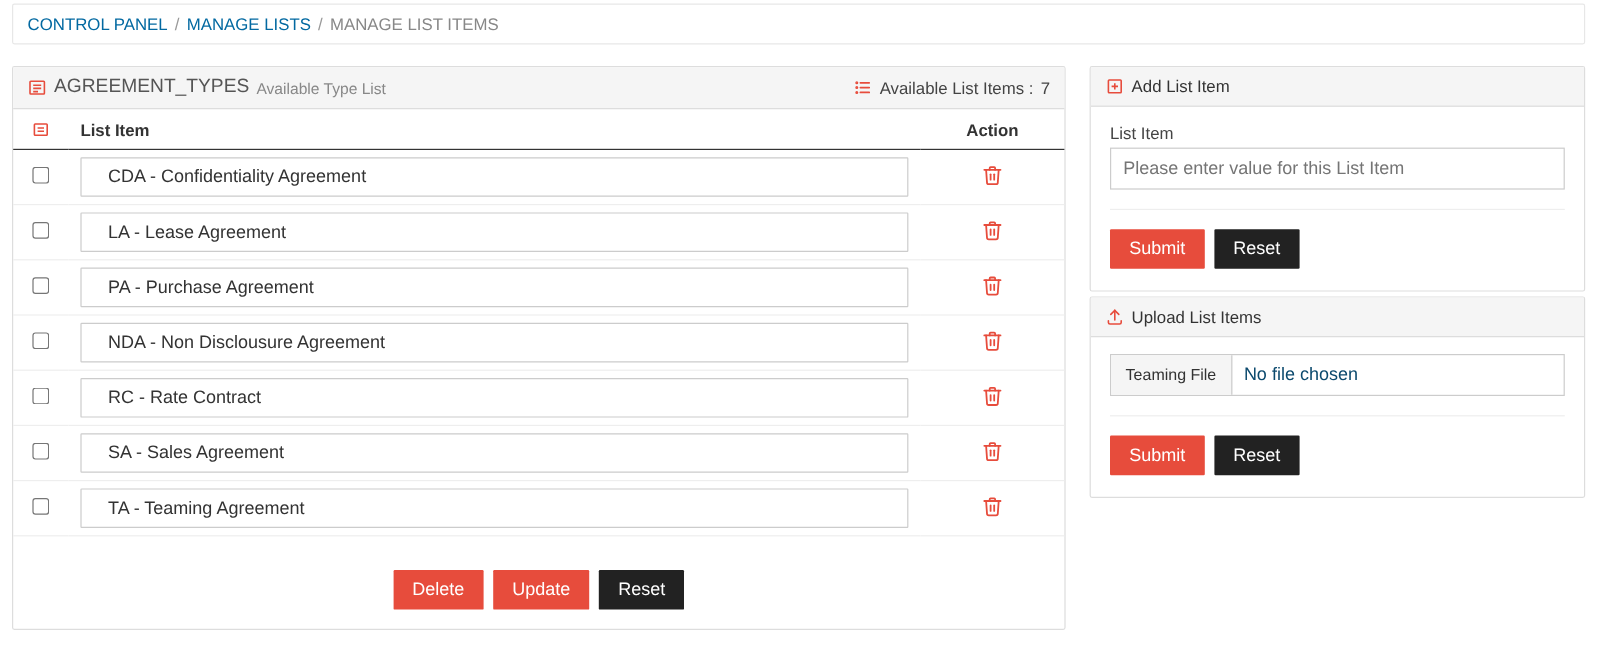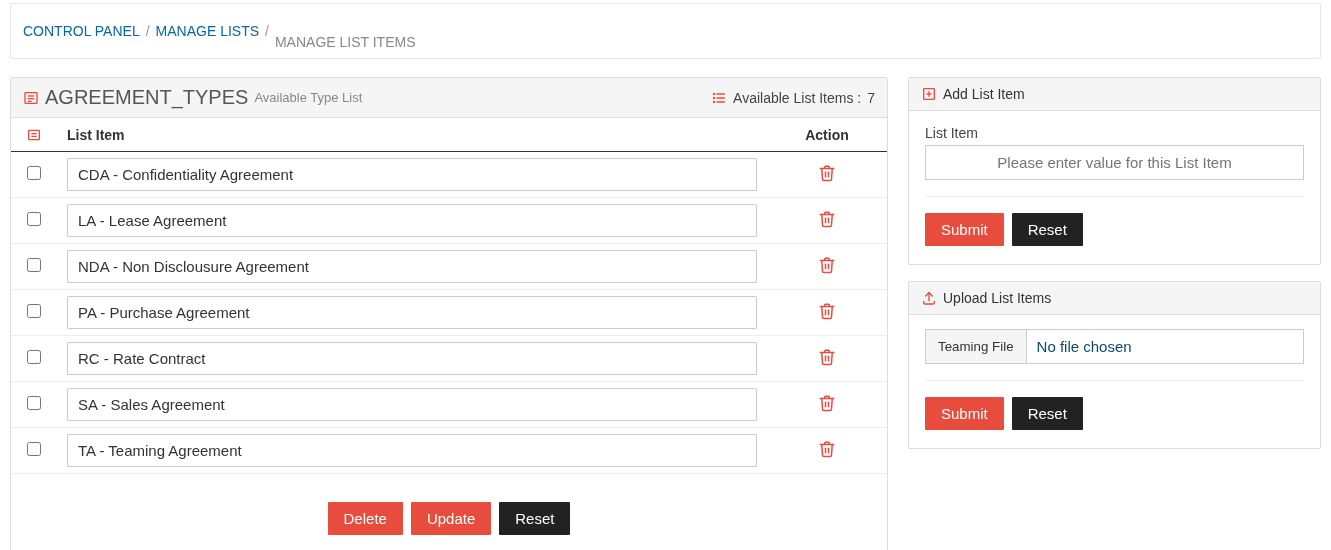--- a/index.html
+++ b/index.html
@@ -4,60 +4,60 @@
 <style>
   * { box-sizing: border-box; margin:0; padding:0; }
   body { font-family: "Helvetica Neue", Helvetica, Arial, sans-serif; font-size:14px; color:#333; background:#fff; }
   .page { width:1331px; padding:3px 10px 10px 10px; }
 
   
   .breadcrumb-wrap { border:1px solid #e7e7e7; border-radius:2px; padding:8px 12px; margin-bottom:18px; }
   .breadcrumb { display:flex; align-items:center; gap:6px; font-size:14px; }
   .breadcrumb a { color:#0369a1; text-decoration:none; }
   .breadcrumb .sep { color:#999; }
-  .breadcrumb .current { color:#888;margin-top:22px; }
+  .breadcrumb .current { color:#888; }
 
   
   .row { display:flex; gap:20px; }
   .col-left { flex: 0 0 878px; }
-  .col-right { flex: 1; display:flex; flex-direction:column; gap:16px; }
+  .col-right { flex: 1; display:flex; flex-direction:column; gap:4px; }
 
   .panel { border:1px solid #ddd; border-radius:2px; background:#fff; }
   .panel-header { background:#f5f5f5; border-bottom:1px solid #ddd; padding:8px 12px; display:flex; align-items:center; justify-content:space-between; }
   .panel-header .left { display:flex; align-items:center; gap:6px; }
-  .panel-header .title-code { color:#555; font-size:20px; }
+  .panel-header .title-code { color:#555; font-size:16px; }
   .panel-header .title-desc { color:#888; font-size:13px; }
   .panel-header .right { display:flex; align-items:center; gap:6px; color:#444; }
   .panel-body { padding:0 0 16px 0; }
   .panel-body.padded { padding:14px 16px 18px 16px; }
 
   .icon-svg { width:16px; height:16px; display:inline-block; vertical-align:middle; }
 
   
   table.list-table { width:100%; border-collapse:collapse; }
   table.list-table th { text-align:left; font-weight:bold; color:#333; padding:8px 10px; border-bottom:1.5px solid #333; font-size:14px; }
   table.list-table th.check-col { width:46px; text-align:center; }
   table.list-table th.action-col { width:120px; text-align:center; }
   table.list-table td { padding:6px 10px; border-bottom:1px solid #eee; vertical-align:middle; }
   table.list-table td.check-col { text-align:center; }
   table.list-table td.action-col { text-align:center; }
-  .item-input { width:100%; border:1px solid #ccc; padding:7px 10px; font-size:15px; color:#333; background:#fff; border-radius:1px; }
+  .item-input { width:100%; border:1px solid #ccc; padding:7px 22px; font-size:15px; color:#333; background:#fff; border-radius:1px; }
 
   .trash-btn { background:none; border:none; cursor:pointer; padding:2px; }
   .trash-btn svg { width:18px; height:20px; }
 
   .btn-row { display:flex; gap:8px; justify-content:center; padding-top:28px; }
   .btn { border:none; padding:8px 16px; font-size:15px; cursor:pointer; border-radius:1px; color:#fff; }
   .btn-danger { background:#e74c3c; }
   .btn-dark { background:#222; }
   .btn-file { background:#f5f5f5; border:1px solid #ccc; color:#333; padding:8px 12px; }
 
   
   .form-label { display:block; margin-bottom:4px; color:#444; font-size:14px; }
-  .form-input { width:100%; border:1px solid #ccc; padding:8px 10px; font-size:15px; color:#ef4444;text-align:center; }
+  .form-input { width:100%; border:1px solid #ccc; padding:8px 10px; font-size:15px; color:#ef4444; }
   .hr { border:none; border-top:1px solid #eee; margin:16px 0; }
   .btn-row-left { display:flex; gap:8px; }
 
   .file-row { display:flex; border:1px solid #ccc; }
   .file-label { flex:1; padding:8px 10px; color:#0c4a6e; font-size:15px; }
 
   .checkbox { width:14px; height:14px; }
 
   .header-icon-red svg path, .header-icon-red svg rect { stroke:#e74c3c; }
 </style>
@@ -143,32 +143,32 @@
                   <td class="action-col"><button class="trash-btn"><span><svg viewBox="0 0 24 24" fill="none" stroke="#e74c3c" stroke-width="2" stroke-linecap="round" stroke-linejoin="round">
                           <polyline points="3 6 5 6 21 6"></polyline>
                           <path d="M19 6l-1 14a2 2 0 0 1-2 2H8a2 2 0 0 1-2-2L5 6"></path>
                           <path d="M10 11v6"></path>
                           <path d="M14 11v6"></path>
                           <path d="M9 6V4a1 1 0 0 1 1-1h4a1 1 0 0 1 1 1v2"></path>
                         </svg></span></button></td>
                 </tr>
                 <tr>
                   <td class="check-col"><input type="checkbox" class="checkbox" style=""></td>
+                  <td><input type="text" class="item-input" value="PA - Purchase Agreement" style=""></td>
+                  <td class="action-col"><button class="trash-btn"><span><svg viewBox="0 0 24 24" fill="none" stroke="#e74c3c" stroke-width="2" stroke-linecap="round" stroke-linejoin="round">
+                          <polyline points="3 6 5 6 21 6"></polyline>
+                          <path d="M19 6l-1 14a2 2 0 0 1-2 2H8a2 2 0 0 1-2-2L5 6"></path>
+                          <path d="M10 11v6"></path>
+                          <path d="M14 11v6"></path>
+                          <path d="M9 6V4a1 1 0 0 1 1-1h4a1 1 0 0 1 1 1v2"></path>
+                        </svg></span></button></td>
+                </tr>
+                <tr>
+                  <td class="check-col"><input type="checkbox" class="checkbox" style=""></td>
                   <td><input type="text" class="item-input" value="NDA - Non Disclousure Agreement" style=""></td>
-                  <td class="action-col"><button class="trash-btn"><span><svg viewBox="0 0 24 24" fill="none" stroke="#e74c3c" stroke-width="2" stroke-linecap="round" stroke-linejoin="round">
-                          <polyline points="3 6 5 6 21 6"></polyline>
-                          <path d="M19 6l-1 14a2 2 0 0 1-2 2H8a2 2 0 0 1-2-2L5 6"></path>
-                          <path d="M10 11v6"></path>
-                          <path d="M14 11v6"></path>
-                          <path d="M9 6V4a1 1 0 0 1 1-1h4a1 1 0 0 1 1 1v2"></path>
-                        </svg></span></button></td>
-                </tr>
-                <tr>
-                  <td class="check-col"><input type="checkbox" class="checkbox" style=""></td>
-                  <td><input type="text" class="item-input" value="PA - Purchase Agreement" style=""></td>
                   <td class="action-col"><button class="trash-btn"><span><svg viewBox="0 0 24 24" fill="none" stroke="#e74c3c" stroke-width="2" stroke-linecap="round" stroke-linejoin="round">
                           <polyline points="3 6 5 6 21 6"></polyline>
                           <path d="M19 6l-1 14a2 2 0 0 1-2 2H8a2 2 0 0 1-2-2L5 6"></path>
                           <path d="M10 11v6"></path>
                           <path d="M14 11v6"></path>
                           <path d="M9 6V4a1 1 0 0 1 1-1h4a1 1 0 0 1 1 1v2"></path>
                         </svg></span></button></td>
                 </tr>
                 <tr>
                   <td class="check-col"><input type="checkbox" class="checkbox" style=""></td>

